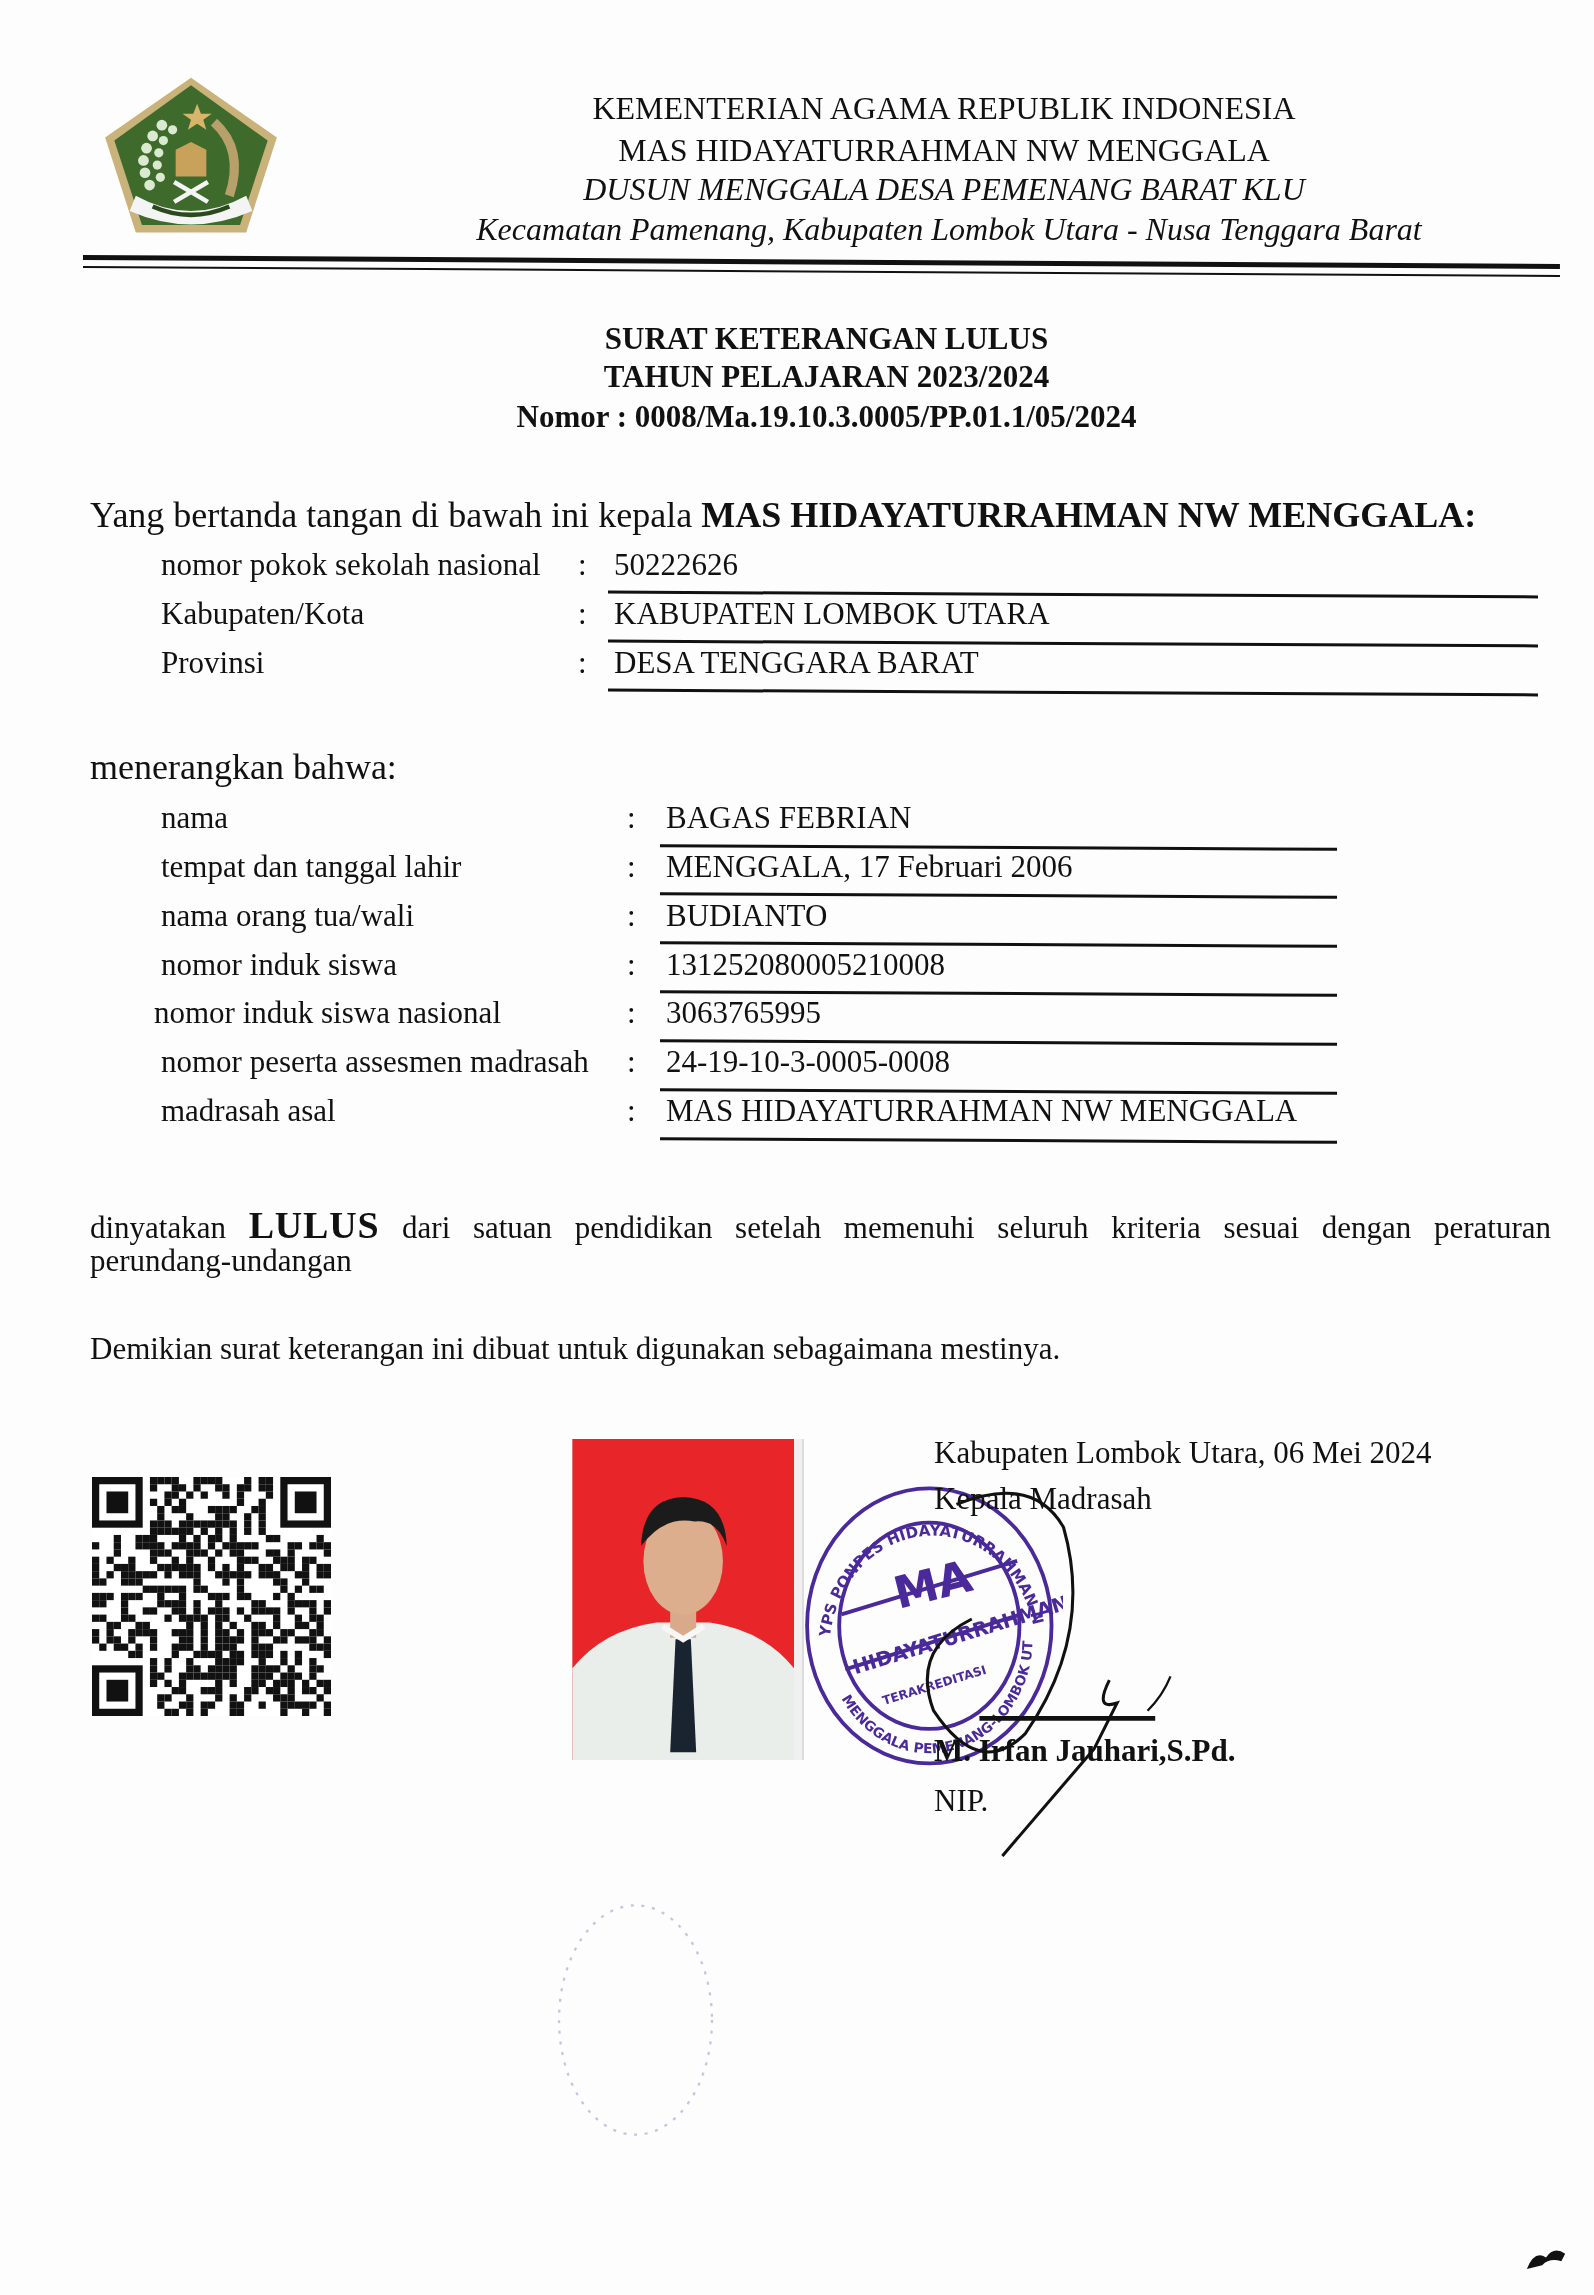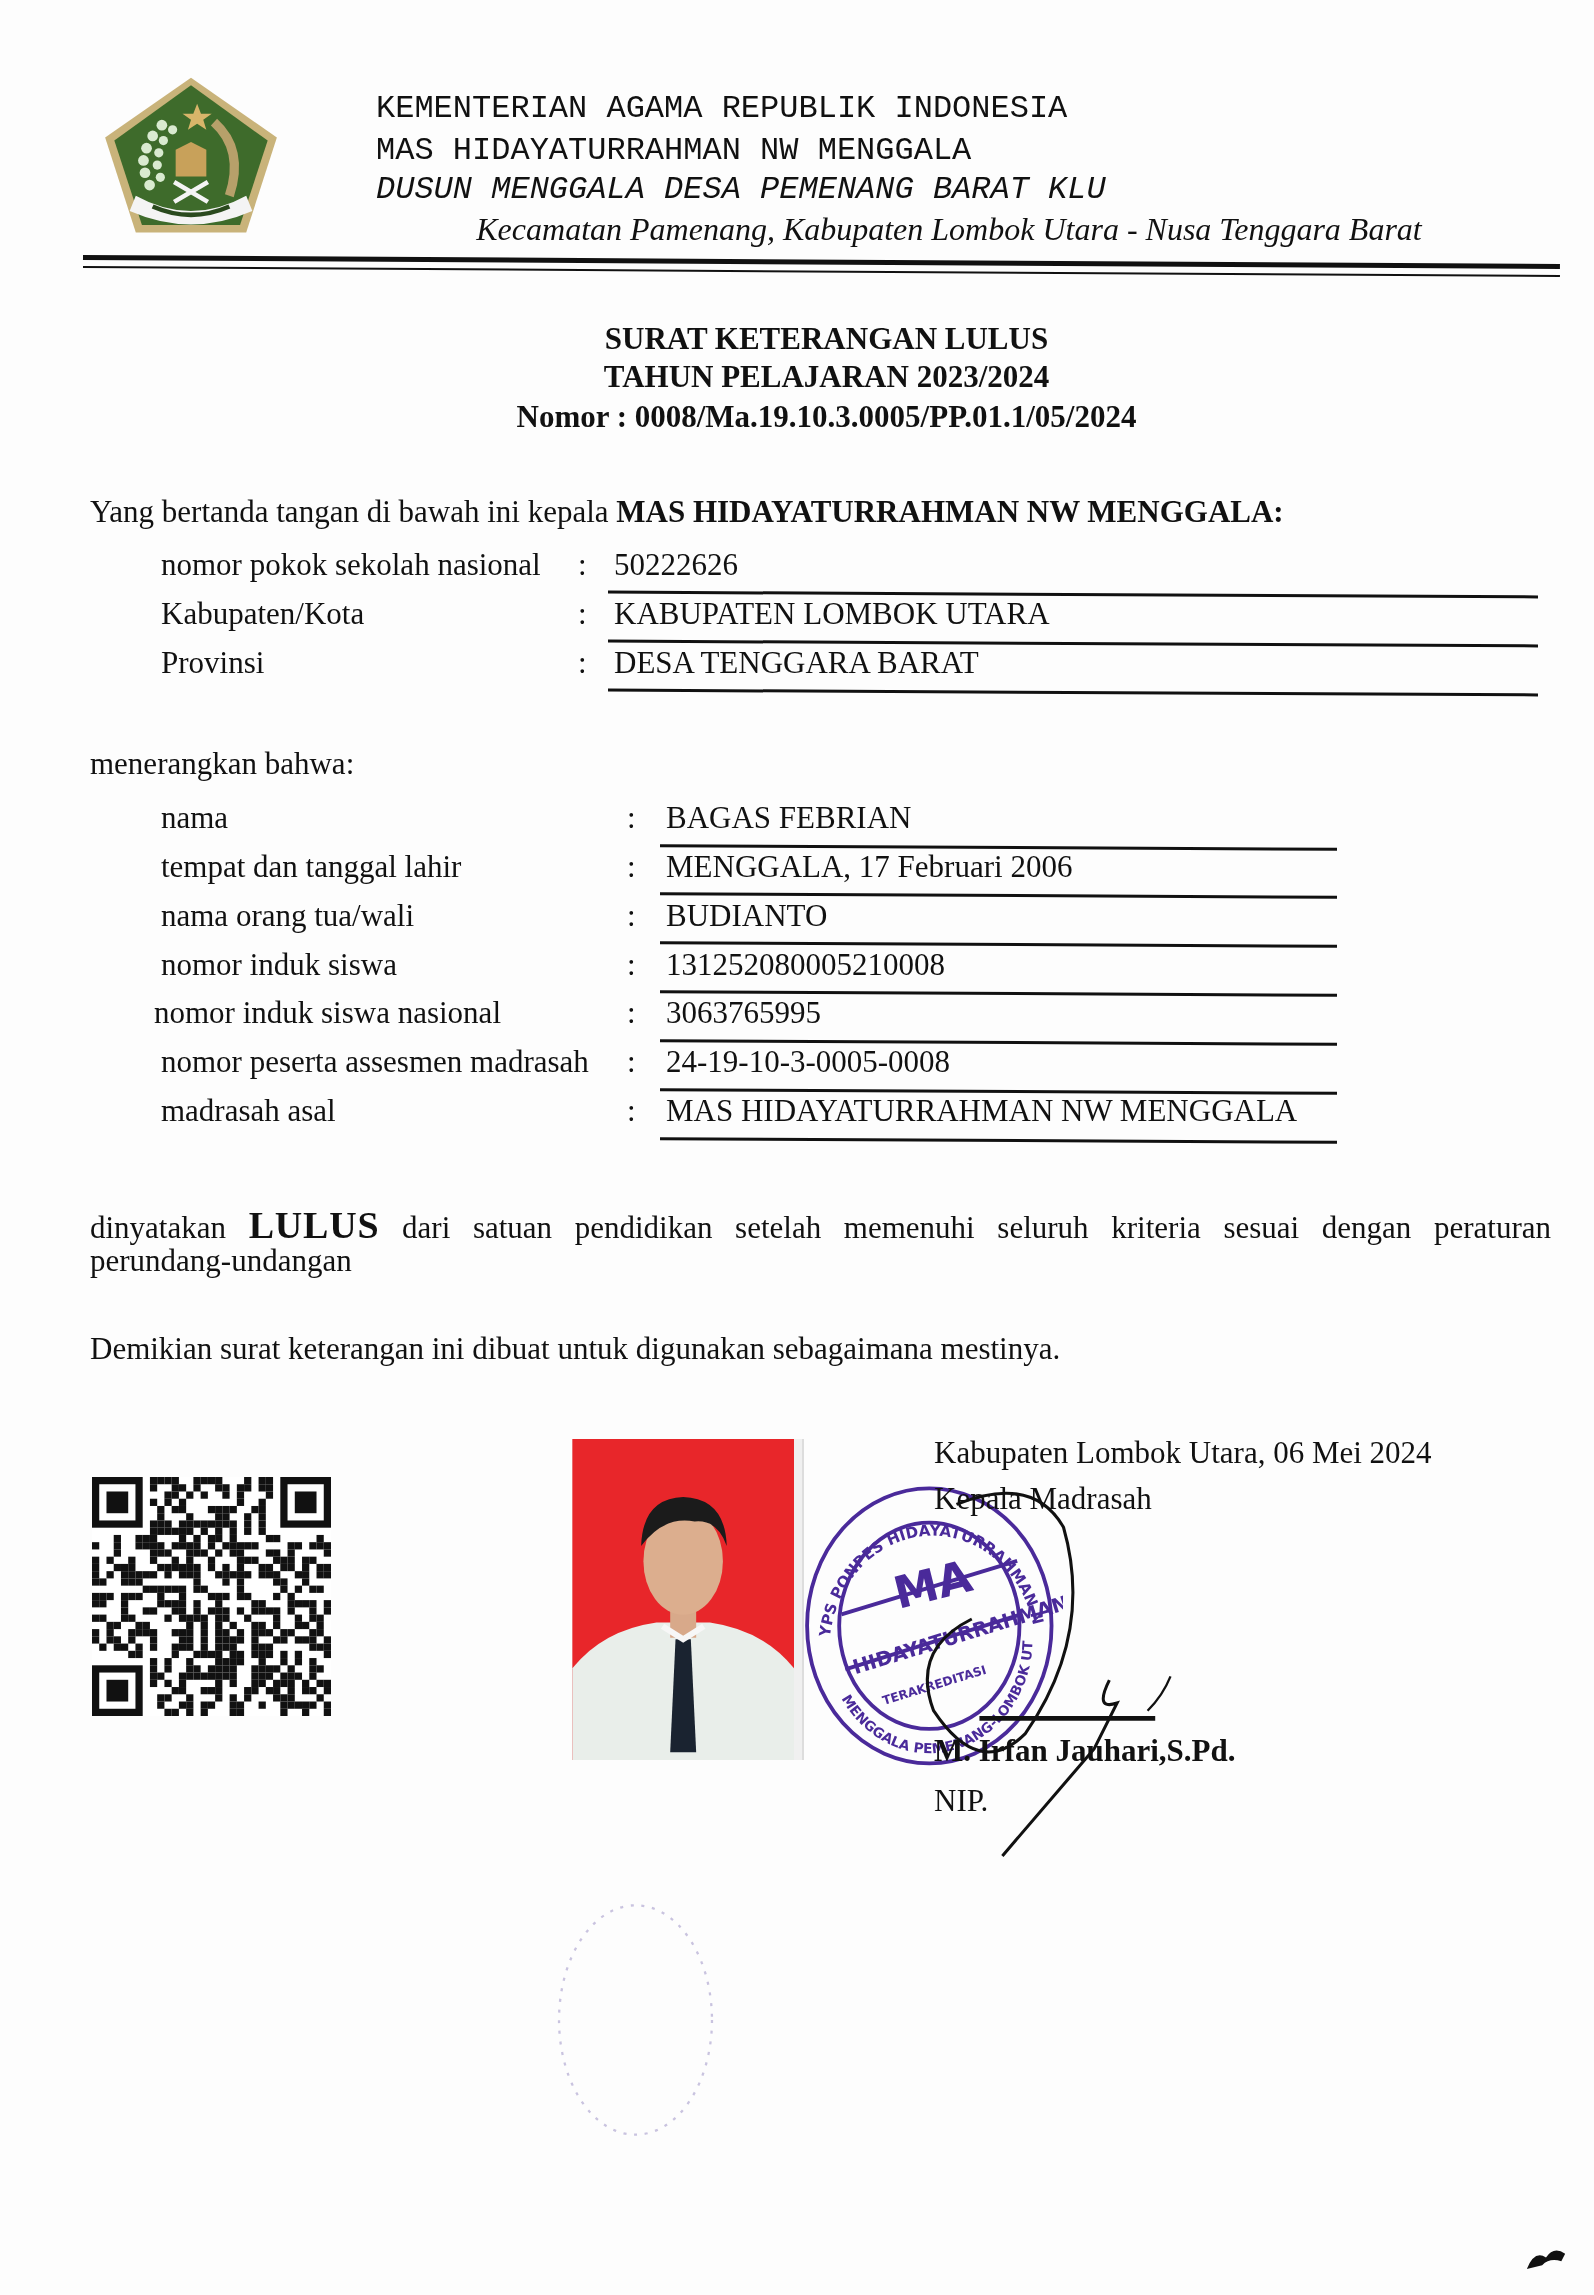--- a/index.html
+++ b/index.html
@@ -6,35 +6,35 @@
   body {
     width: 1595px; height: 2295px; position: relative; overflow: hidden;
     background: #fdfdfd;
     font-family: "Liberation Serif", "DejaVu Serif", serif;
     color: #111;
   }
   .abs { position: absolute; }
 
   
   .logo { left: 99px; top: 73px; width: 184px; height: 165px; }
-  .kop { left: 376px; width: 1102px; text-align: left; font-family: Liberation Mono, monospace; }
+  .kop { left: 393px; width: 1102px; text-align: center; }
   .kop1 { top: 90px; font-size: 32px; }
   .kop2 { top: 132px; font-size: 32px; }
   .kop3 { top: 171px; font-size: 32px; font-style: italic; }
   .kop4 { top: 211px; font-size: 32px; font-style: italic; left: 398px; width: 1102px; }
   .rule-thick { left: 83px; top: 255px; width: 1477px; height: 5.4px; background: #111; transform: rotate(0.35deg); transform-origin: left top; }
   .rule-thin { left: 83px; top: 266px; width: 1477px; height: 2.3px; background: #111; transform: rotate(0.35deg); transform-origin: left top; }
 
   
   .title { left: 306px; width: 1041px; text-align: center; font-weight: bold; margin-top: 24px; }
   .t1 { top: 297px; font-size: 31px; }
   .t2 { top: 335px; font-size: 31px; }
   .t3 { top: 375px; font-size: 31px; }
 
-  .body-text { font-size: 31px; }
+  .body-text { font-size: 36px; }
   .intro { left: 90px; top: 494px; }
   .intro b { font-weight: bold; }
 
   .field-label { font-size: 31px; }
   .colon { font-size: 31px; }
   .field-value { font-size: 31px; }
   .uline { height: 3.1px; background: #111; }
 
   .lulus { font-weight: bold; font-size: 38px; letter-spacing: 0.8px; }
   .decl { left: 90px; top: 1203px; width: 1461px; font-size: 31px; text-align: justify; text-align-last: justify; }

